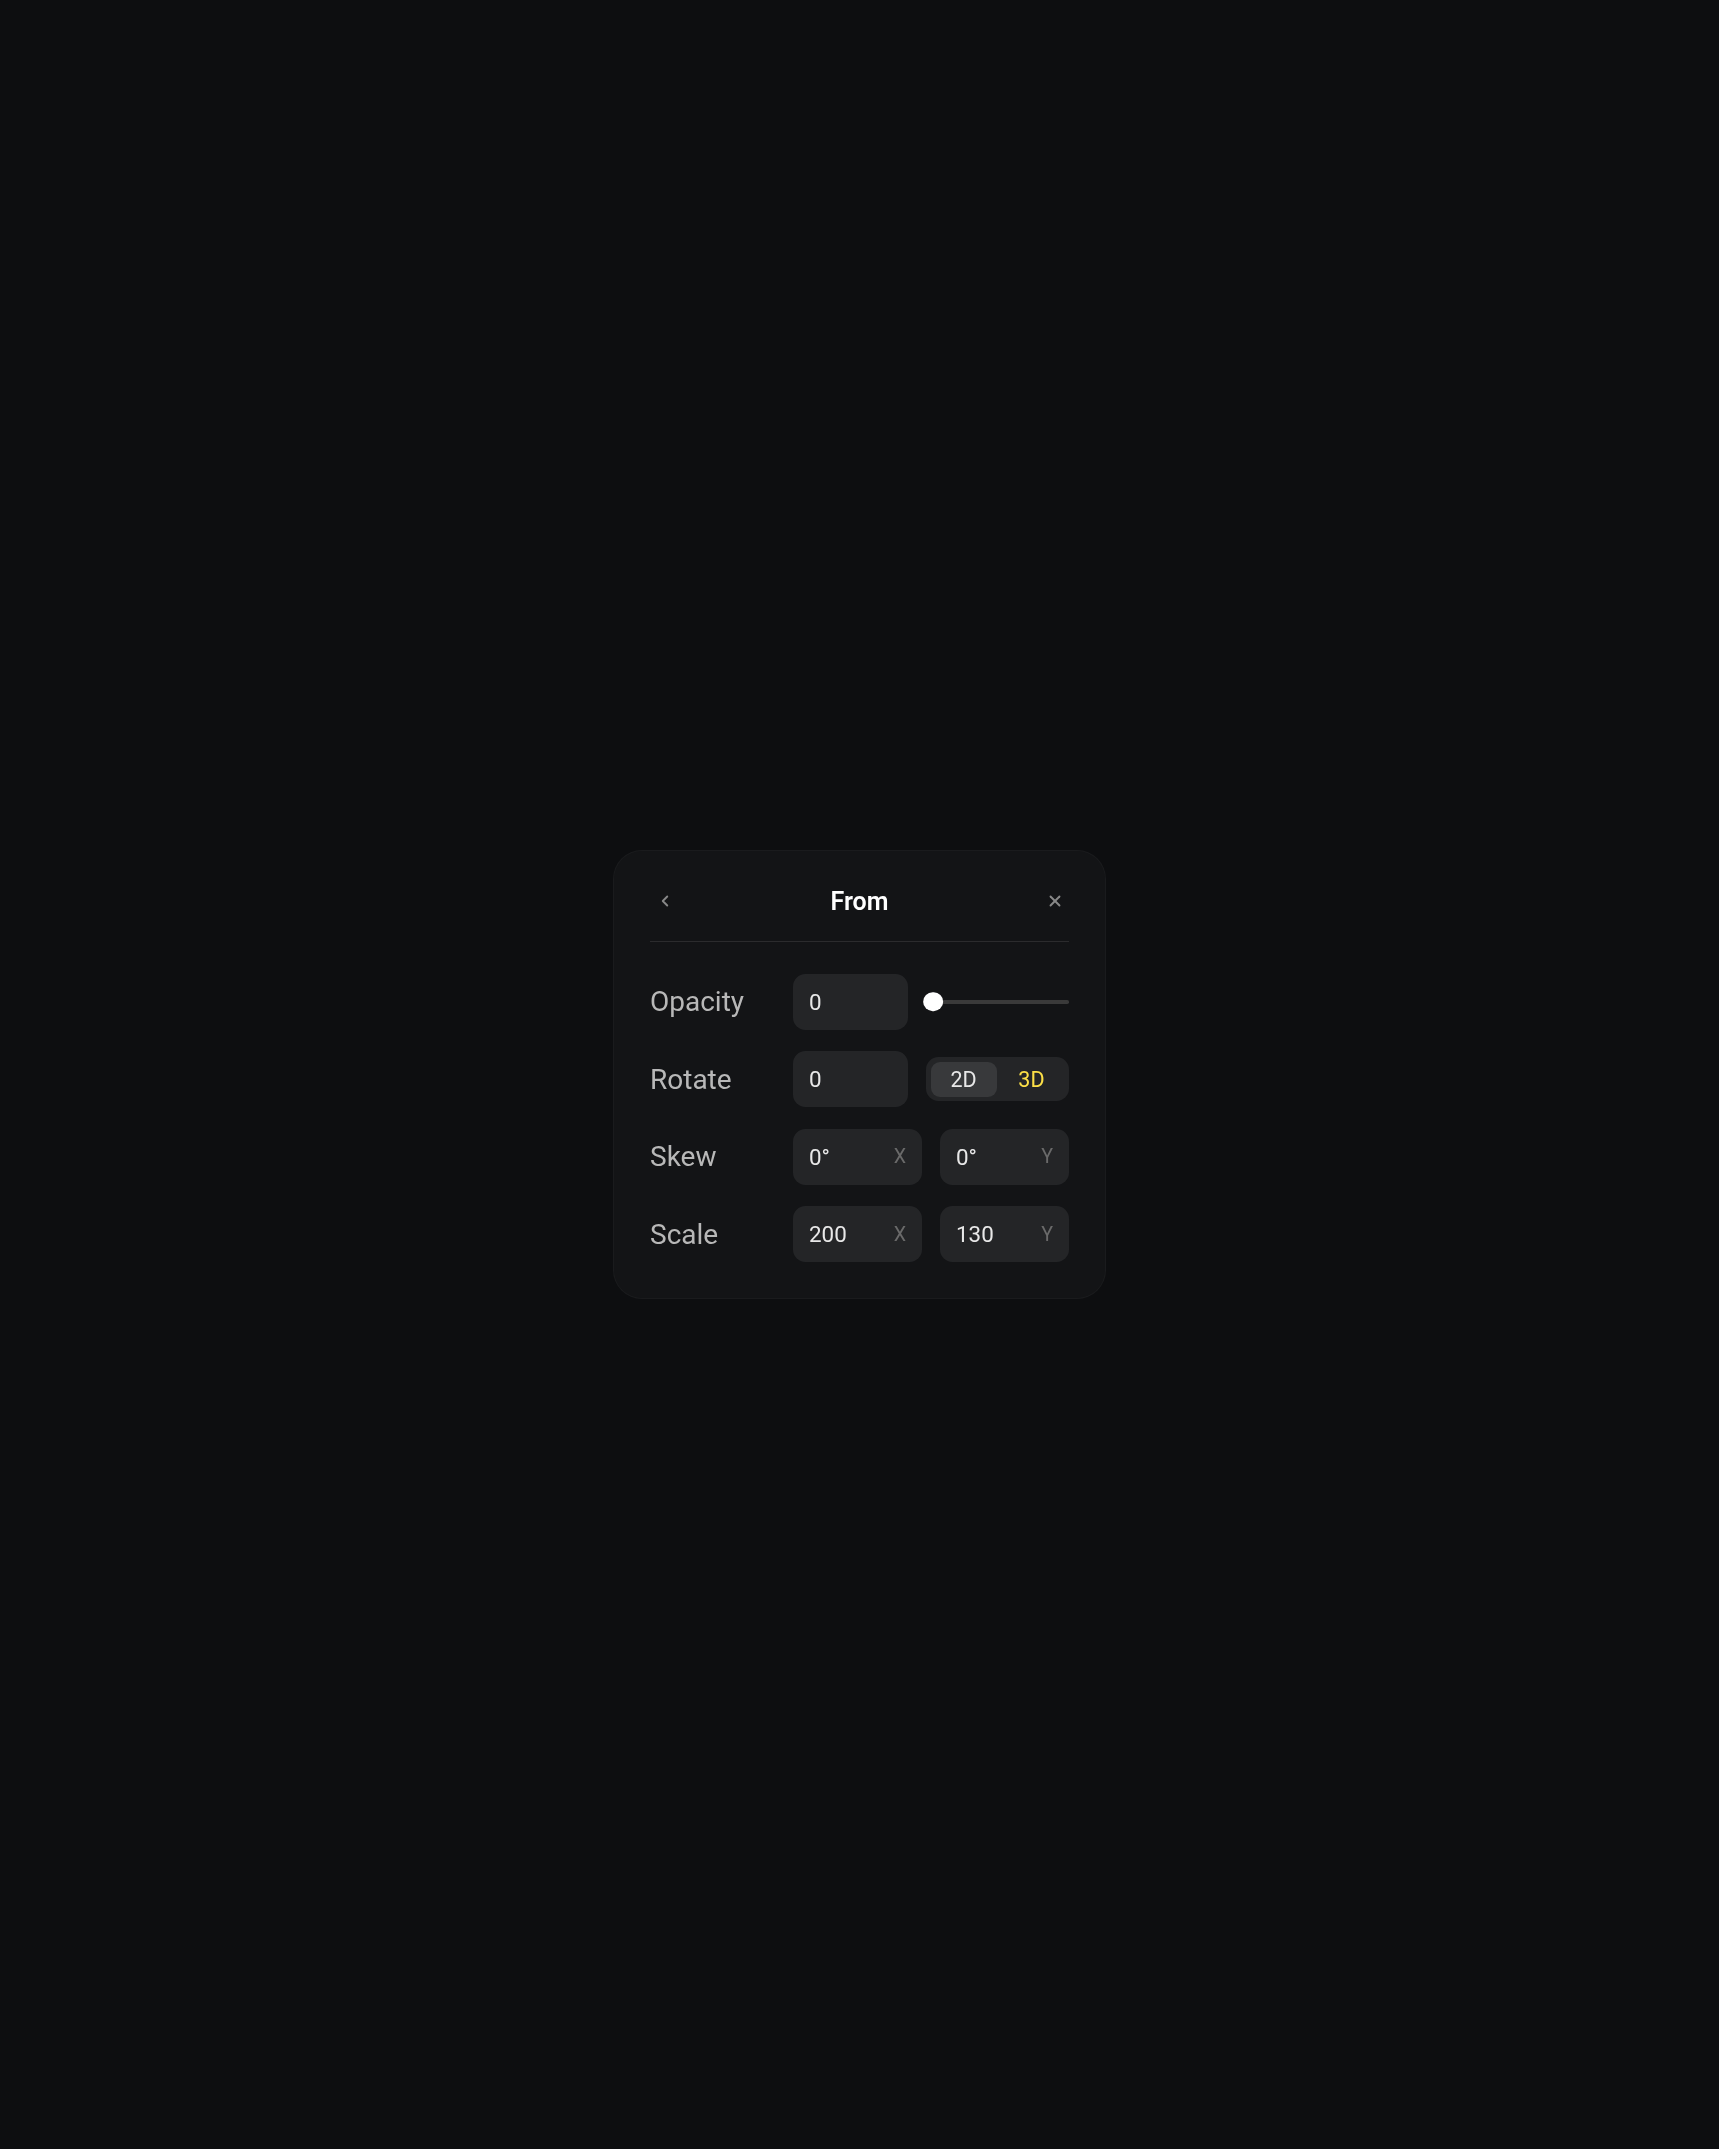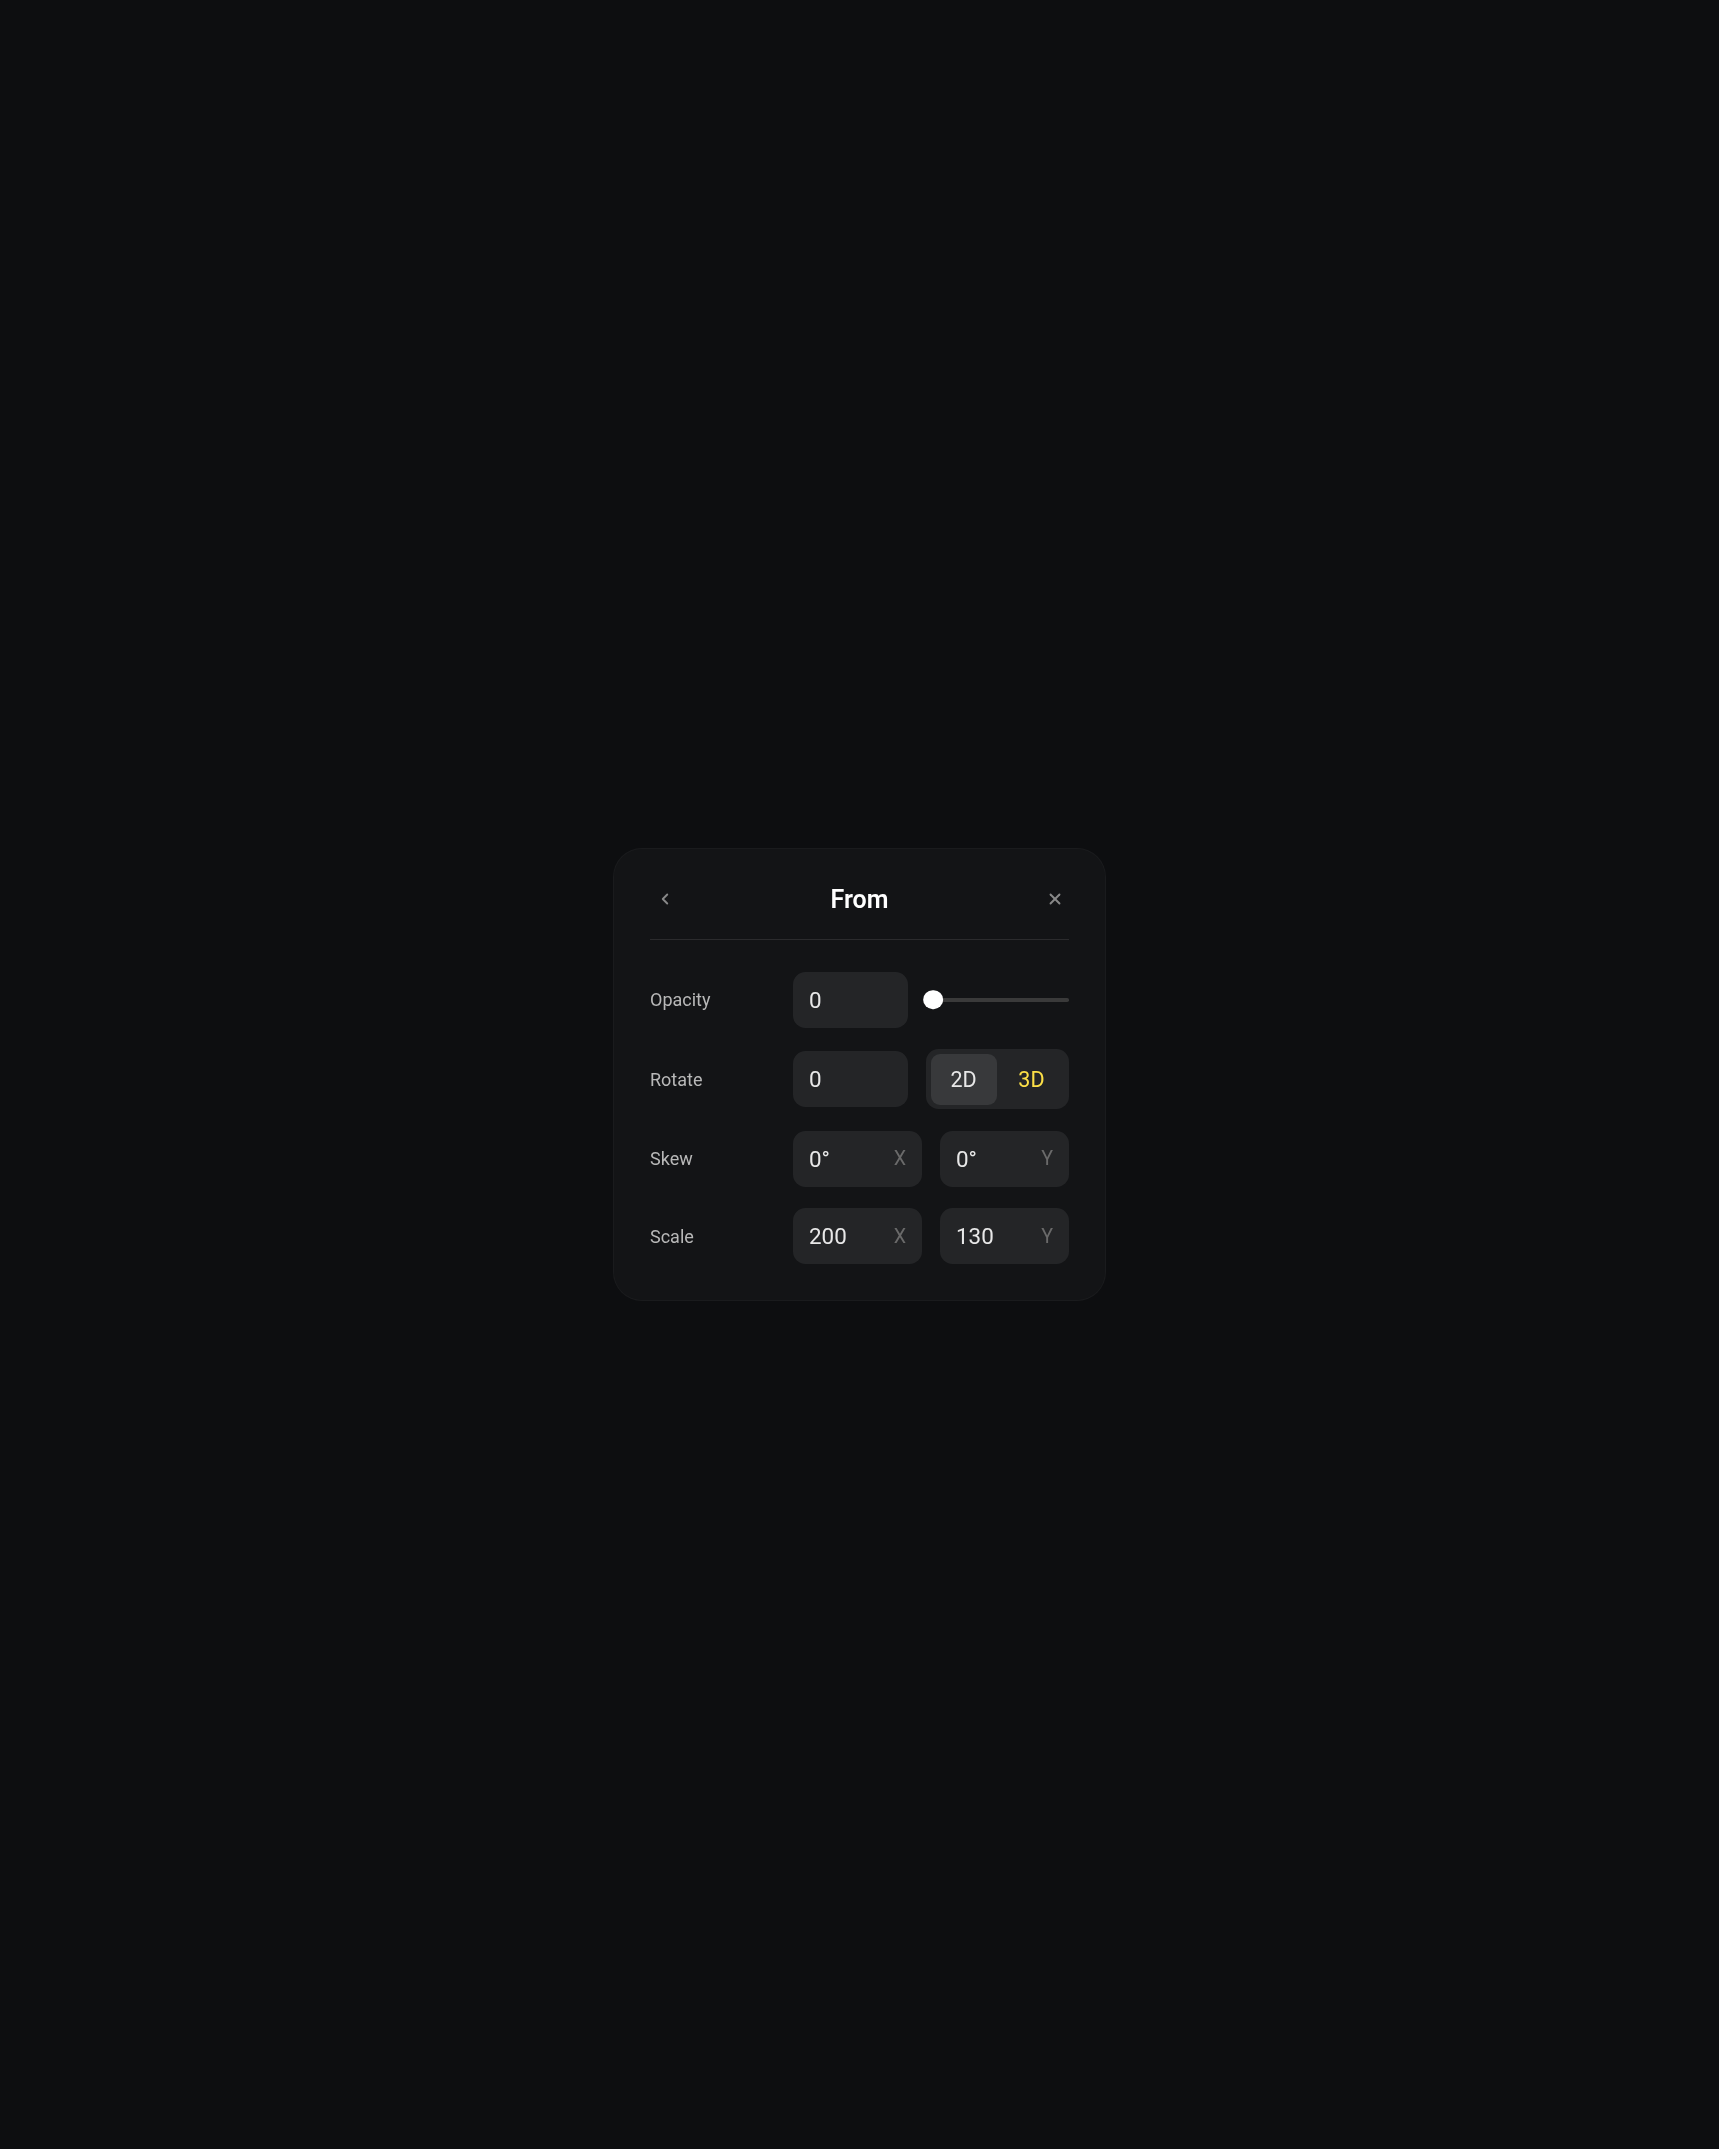--- a/index.html
+++ b/index.html
@@ -64,21 +64,21 @@
     gap: 18px;
     margin-bottom: 21.5px;
   }
   
   .row:last-child {
     margin-bottom: 0;
   }
   
   .label {
     color: #b8b8b8;
-    font-size: 18px;
+    font-size: 28px;
     width: 125px;
     flex-shrink: 0;
   }
   
   .field {
     background: #242527;
     border-radius: 12.5px;
     height: 56px;
     display: flex;
     align-items: center;
@@ -131,21 +131,21 @@
     height: 19.7px;
     background: #ffffff;
     border-radius: 50%;
     top: 50%;
     transform: translate(-50%, -50%);
   }
   
   .toggle-group {
     background: #242527;
     border-radius: 12.5px;
-    height: 60px;
+    height: 44px;
     display: flex;
     align-items: flex-start;
     padding: 4.5px;
     flex: 1;
     gap: 1.8px;
   }
   
   .toggle-btn {
     flex: 1;
     height: 100%;

